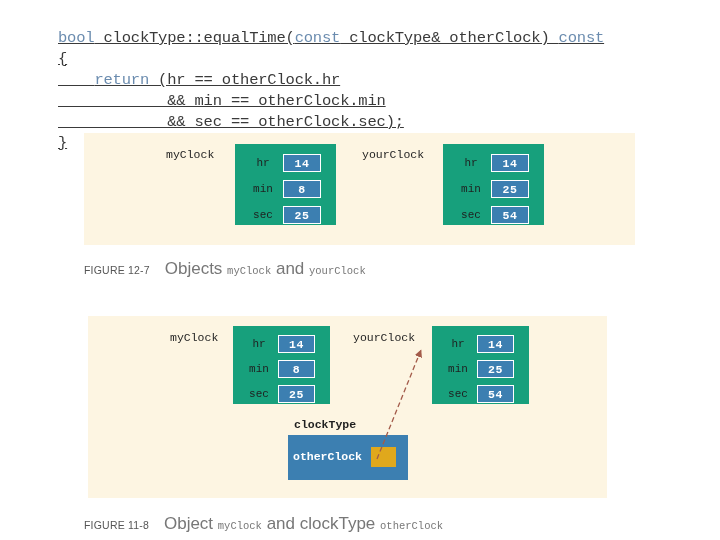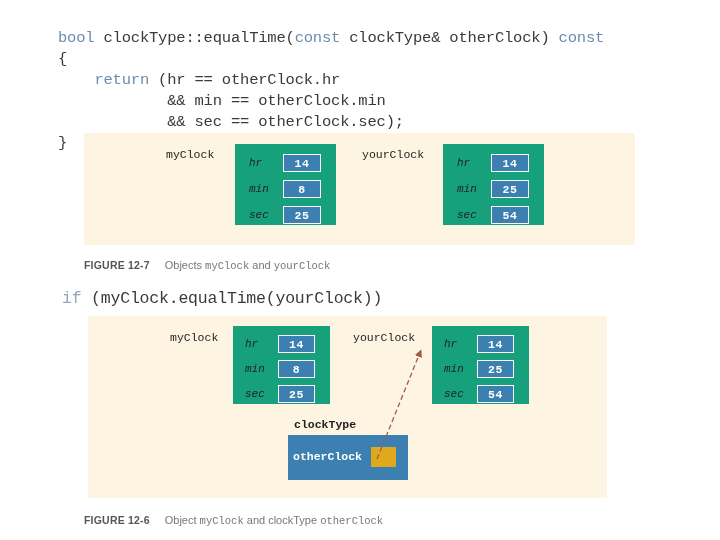--- a/index.html
+++ b/index.html
@@ -17,21 +17,21 @@
     position:absolute;
     left:58px;top:28px;
     font-family:"Liberation Mono","DejaVu Sans Mono",monospace;
     font-size:15.5px;
     line-height:21px;
     color:#3a3a3a;
     letter-spacing:-0.2px;
     white-space:pre;
   }
   .code .kw{color:#6b8caf;}
-  .code-line{white-space:pre;}
+  .code-line{white-space:pre;text-decoration:underline;}
 
   .ifline{
     position:absolute;
     left:62px;top:288px;
     font-family:"Liberation Mono","DejaVu Sans Mono",monospace;
     font-size:16.5px;
     line-height:22px;
     color:#3a3a3a;
     letter-spacing:-0.2px;
     white-space:pre;
@@ -52,23 +52,22 @@
   .objrow{
     position:absolute;
     display:flex;
     align-items:center;
     white-space:nowrap;
   }
   .fieldname{
     font-family:"Liberation Mono","DejaVu Sans Mono",monospace;
     font-size:11px;
     color:#1f1f1f;
-    text-align:left;
+    text-align:center;
     letter-spacing:0px;
-    font-style:italic;
   }
   .valbox{
     background:#3c7fb1;
     border:1.5px solid #ffffff;
     box-sizing:border-box;
     display:flex;
     align-items:center;
     justify-content:center;
     font-family:"Liberation Mono","DejaVu Sans Mono",monospace;
     font-size:11.5px;
@@ -112,25 +111,25 @@
 
   
   .caption{
     position:absolute;
     white-space:nowrap;
     font-family:"Liberation Sans",sans-serif;
     font-size:10.5px;
     color:#6e6e6e;
   }
   .caption .figno{
-    font-weight:bold;
+    font-weight:normal;
     color:#565656;
     letter-spacing:0.2px;
   }
-  .caption .ctext{font-size:11px;color:#777777;}
+  .caption .ctext{font-size:17px;color:#777777;}
   .caption .mono{
     font-family:"Liberation Mono","DejaVu Sans Mono",monospace;
     font-size:10.5px;
     color:#777777;
   }
 
   svg.arrowlayer{position:absolute;left:0;top:0;width:720px;height:540px;pointer-events:none;}
 </style>
 </head>
 <body>
@@ -171,21 +170,20 @@
       <span class="fieldname" style="width:28px;">sec</span>
       <div class="valbox" style="width:38px;height:18px;margin-left:6px;">54</div>
     </div>
   </div>
 
   <div class="caption" style="left:84px;top:259px;">
     <span class="figno">FIGURE 12-7</span>
     <span style="display:inline-block;width:12px;"></span><span class="ctext">Objects </span><span class="mono">myClock</span><span class="ctext"> and </span><span class="mono">yourClock</span>
   </div>
 
-  <div class="ifline" id="ifblock"><div class="code-line"><span class="kw">if</span><span> (myClock.equalTime(yourClock))</span></div></div>
 
   <div class="panel" id="panel2"></div>
 
   <div class="objlabel" style="left:170px;top:331px;">myClock</div>
   <div class="objbox" style="left:233px;top:326px;width:97px;height:78px;">
     <div class="objrow" style="left:12px;top:9px;">
       <span class="fieldname" style="width:28px;">hr</span>
       <div class="valbox" style="width:37px;height:18px;margin-left:5px;">14</div>
     </div>
     <div class="objrow" style="left:12px;top:34px;">
@@ -223,17 +221,17 @@
   <svg class="arrowlayer">
     <defs>
       <marker id="ahead" markerWidth="7" markerHeight="7" refX="5.5" refY="3" orient="auto">
         <path d="M0,0 L6,3 L0,6 Z" fill="#a35b4a"></path>
       </marker>
     </defs>
     <line x1="377" y1="459" x2="421" y2="350" stroke="#a35b4a" stroke-width="1.3" stroke-dasharray="5,3" marker-end="url(#ahead)"></line>
   </svg>
 
   <div class="caption" style="left:84px;top:514px;">
-    <span class="figno">FIGURE 12-6</span>
+    <span class="figno">FIGURE 11-8</span>
     <span style="display:inline-block;width:12px;"></span><span class="ctext">Object </span><span class="mono">myClock</span><span class="ctext"> and clockType </span><span class="mono">otherClock</span>
   </div>
 
 </div>
 
 </body></html>

